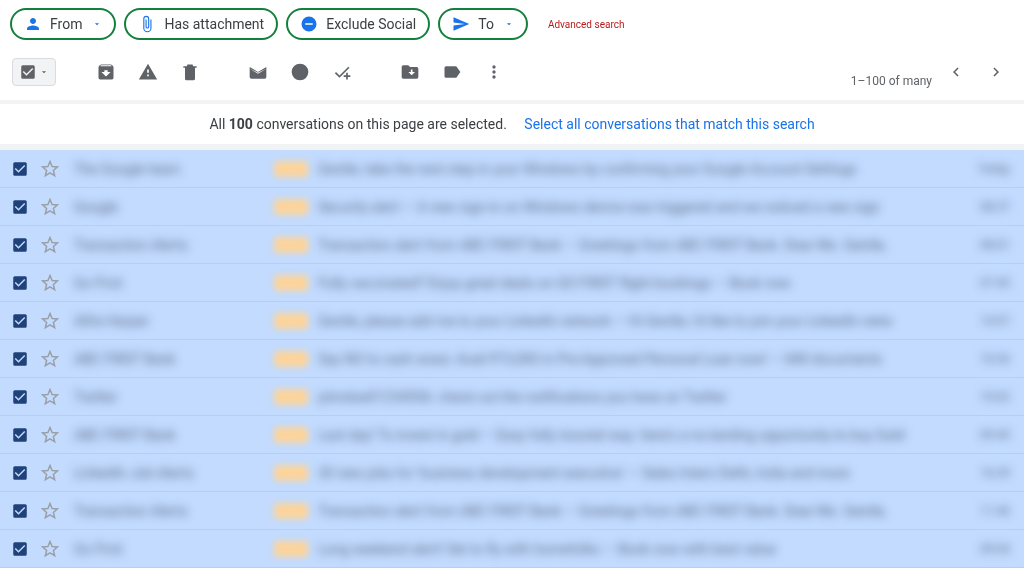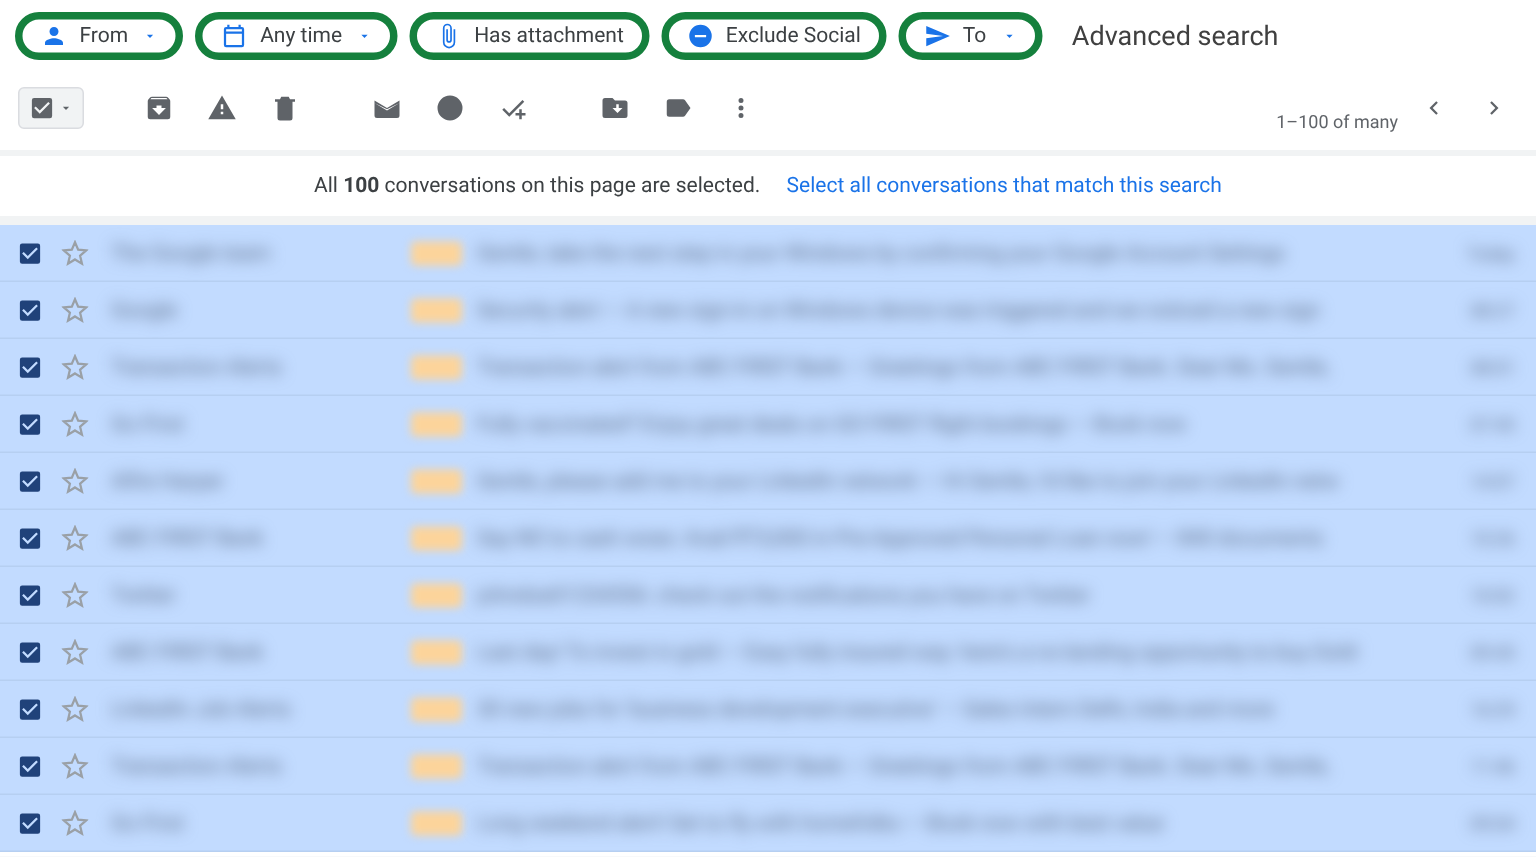--- a/index.html
+++ b/index.html
@@ -16,36 +16,36 @@
   .filter-row {
     display: flex;
     align-items: center;
     gap: 8px;
     padding: 8px 10px;
   }
   .chip {
     display: inline-flex;
     align-items: center;
     gap: 8px;
-    border: 5px solid #15803d;
+    border: 2px solid #15803d;
     border-radius: 16px;
     padding: 6px 12px;
     background: #fff;
     color: #3c4043;
     cursor: pointer;
     font-size: 14px;
     height: 32px;
   }
   .chip .icon { display: inline-flex; }
   .chip .caret { margin-left: 2px; }
   .adv-search {
-    color: #404040;
+    color: #b91c1c;
     margin-left: 12px;
     cursor: pointer;
-    font-size: 18px;
+    font-size: 10px;
   }
   
   .toolbar {
     display: flex;
     align-items: center;
     padding: 6px 12px 10px 12px;
     gap: 6px;
   }
   .select-all-btn {
     display: inline-flex;
@@ -154,33 +154,20 @@
         </svg>
     </span>
     <span>From</span>
     <span class="caret">
       <svg width="10" height="10" viewBox="0 0 24 24" fill="#1a73e8">
           <path d="M7 10l5 5 5-5z"></path>
         </svg>
     </span>
   </div>
 
-  <div class="chip">
-    <span class="icon">
-      <svg width="18" height="18" viewBox="0 0 24 24" fill="#1a73e8">
-          <path d="M19 4h-1V2h-2v2H8V2H6v2H5a2 2 0 0 0-2 2v14a2 2 0 0 0 2 2h14a2 2 0 0 0 2-2V6a2 2 0 0 0-2-2zm0 16H5V10h14v10zM5 8V6h14v2H5z"></path>
-        </svg>
-    </span>
-    <span>Any time</span>
-    <span class="caret">
-      <svg width="10" height="10" viewBox="0 0 24 24" fill="#1a73e8">
-          <path d="M7 10l5 5 5-5z"></path>
-        </svg>
-    </span>
-  </div>
 
   <div class="chip">
     <span class="icon">
       <svg width="18" height="18" viewBox="0 0 24 24" fill="#1a73e8">
           <path d="M16.5 6v11.5a4 4 0 1 1-8 0V5a2.5 2.5 0 0 1 5 0v10.5a1 1 0 1 1-2 0V6H10v9.5a2.5 2.5 0 0 0 5 0V5a4 4 0 1 0-8 0v12.5a5.5 5.5 0 0 0 11 0V6h-1.5z"></path>
         </svg>
     </span>
     <span>Has attachment</span>
   </div>
 

